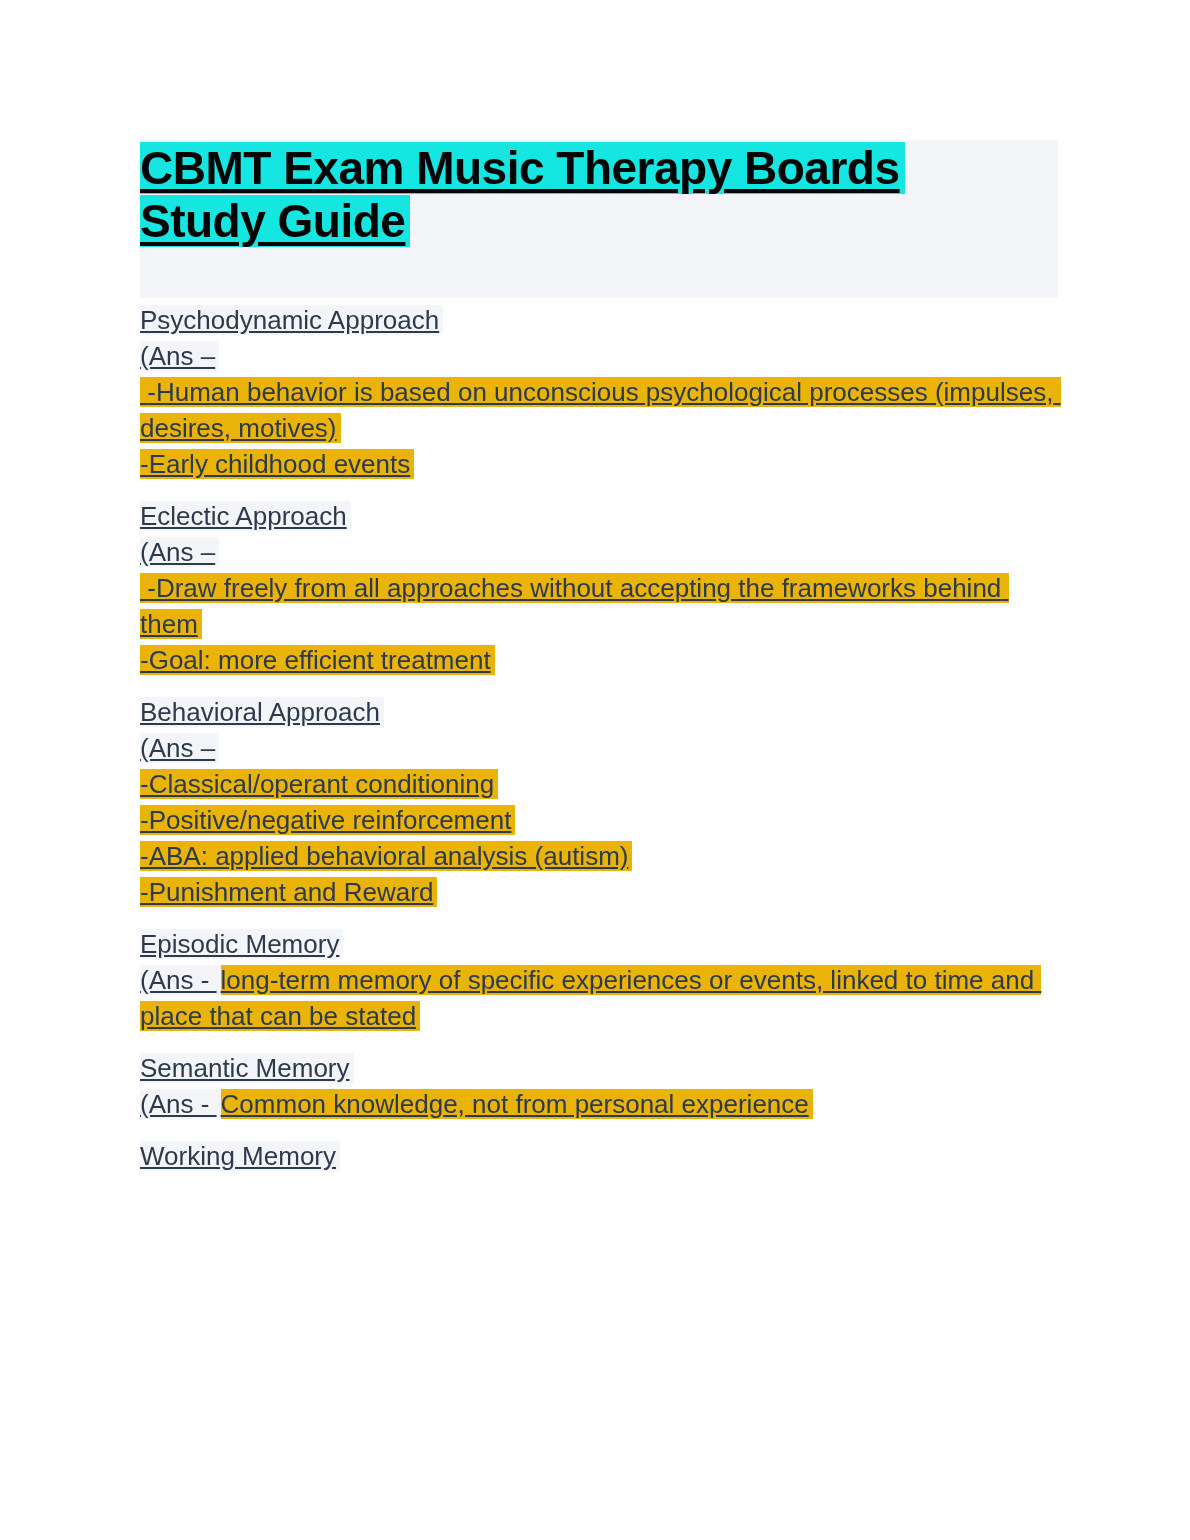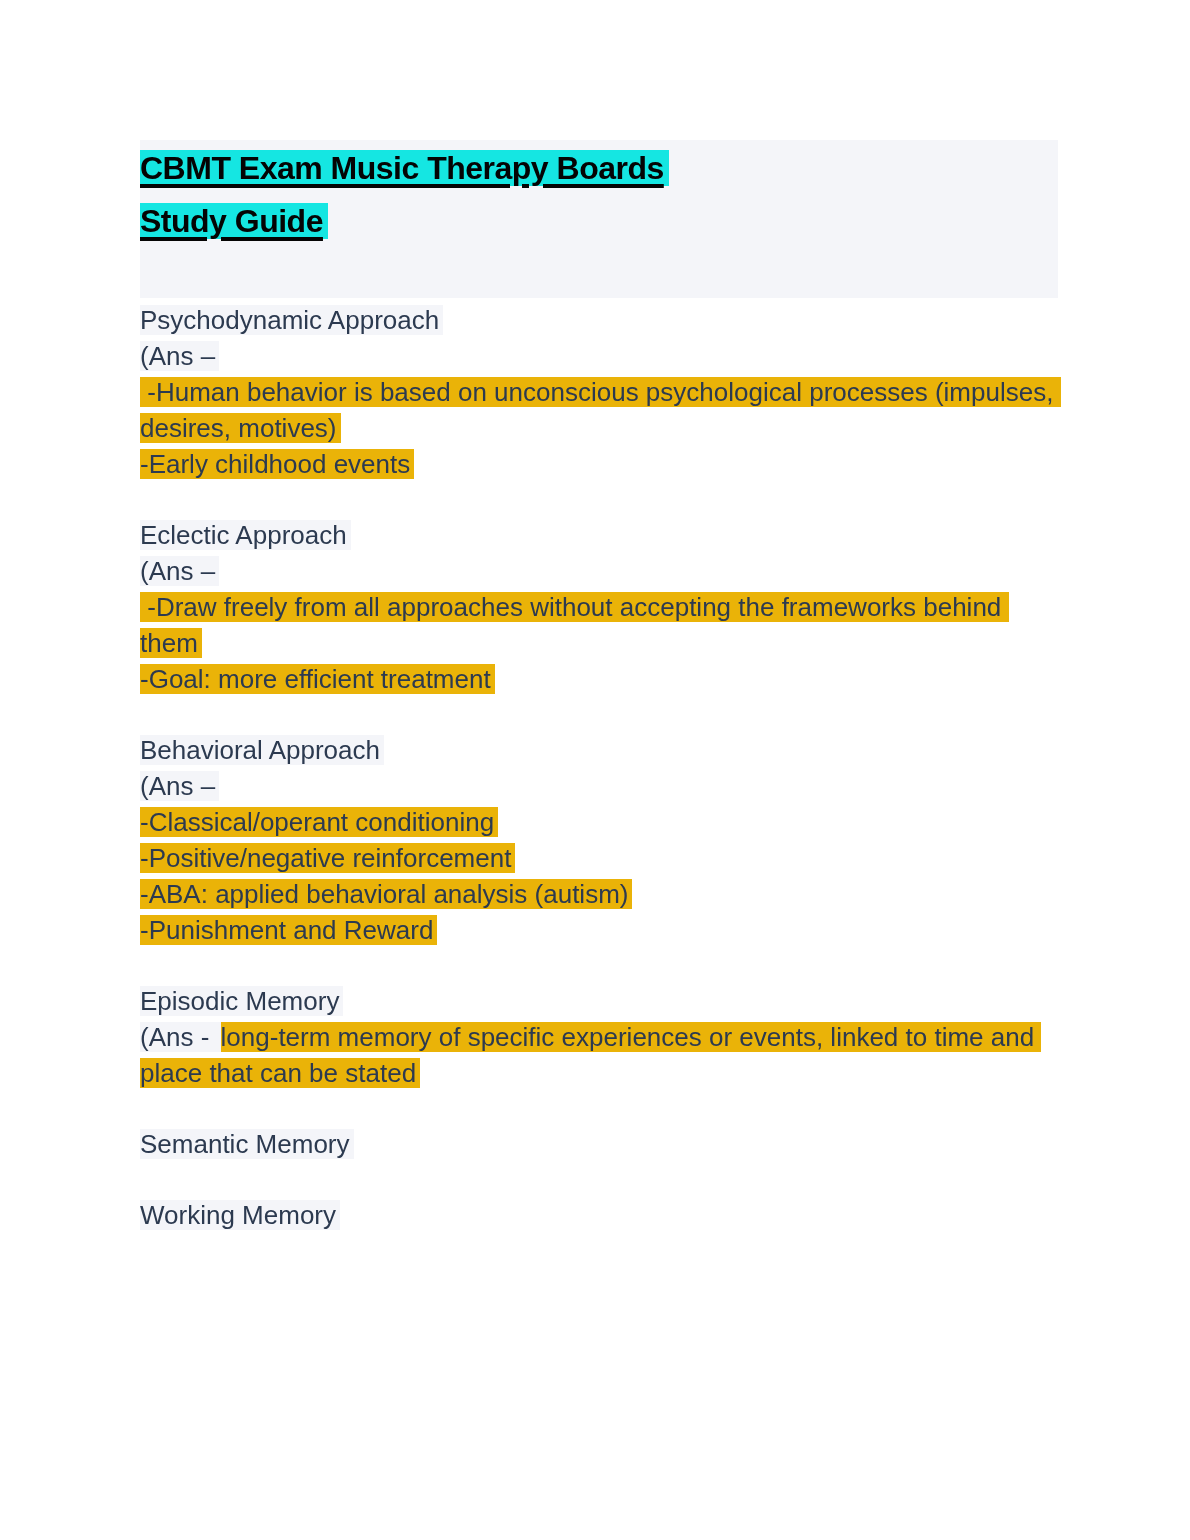--- a/index.html
+++ b/index.html
@@ -11,42 +11,43 @@
   }
   .doc {
     padding: 140px 132px 80px 140px;
   }
   .title-block {
     background: #F4F5F9;
     padding: 2px 0 50px 0;
   }
   h1.page-title {
     margin: 0;
-    font-size: 32px;
+    font-size: 46px;
     line-height: 53px;
     font-weight: 700;
     color: #040404;
     letter-spacing: -0.5px;
   }
   .title-hl {
     background: #15E6E2;
     color: #040404;
     text-decoration: underline;
     text-decoration-color: #040404;
     text-decoration-thickness: 4px;
     text-underline-offset: 5px;
     padding-right: 5px;
     white-space: pre-wrap;
   }
   .content { margin-top: 4px; }
-  .sec + .sec { margin-top: 35px; }
+  .sec + .sec { margin-top: 16px; }
   .line {
     font-size: 26px;
     line-height: 36px;
     color: #2C3A50;
+    text-decoration: underline;
   }
   .hl-g {
     background: #F4F5F9;
     padding-right: 4px;
     white-space: pre-wrap;
   }
   .hl-c {
     background: #eab308;
     padding-right: 4px;
     white-space: pre-wrap;
@@ -86,20 +87,21 @@
       <div class="line"><span class="hl-c">-Punishment and Reward</span></div>
     </div>
 
     <div class="sec">
       <div class="line"><span class="hl-g">Episodic Memory</span></div>
       <div class="line"><span class="hl-g">(Ans - </span><span class="hl-c">long-term memory of specific experiences or events, linked to time and place that can be stated</span></div>
     </div>
 
     <div class="sec">
       <div class="line"><span class="hl-g">Semantic Memory</span></div>
+      <div class="line"><span class="hl-g">(Ans - </span><span class="hl-c">Common knowledge, not from personal experience</span></div>
     </div>
 
     <div class="sec">
       <div class="line"><span class="hl-g">Working Memory</span></div>
     </div>
 
   </div>
 </div>
 
 </body></html>

